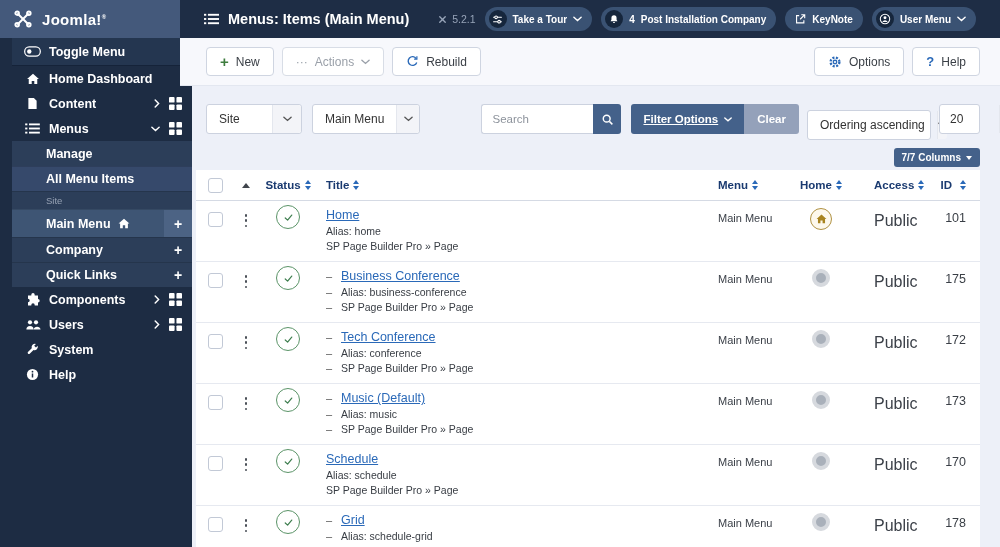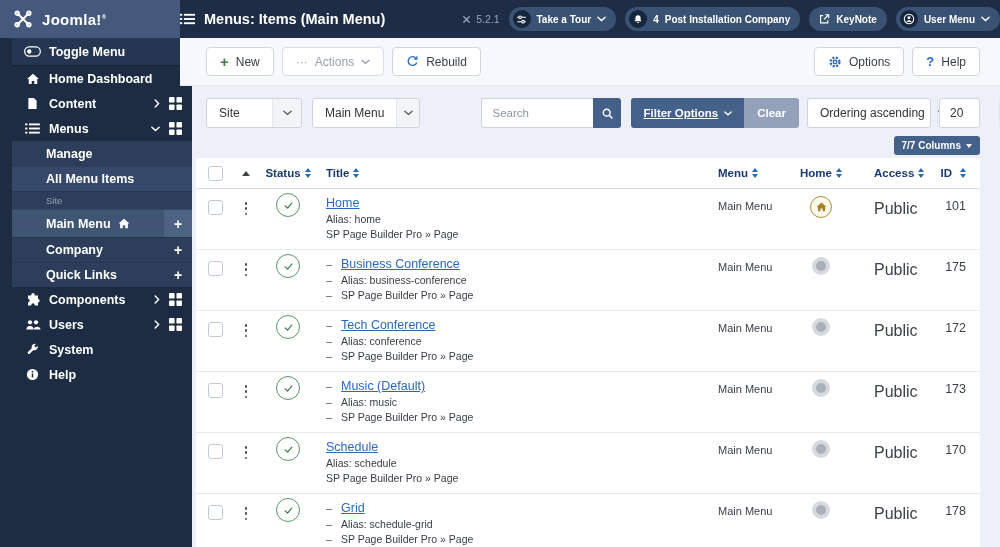--- a/index.html
+++ b/index.html
@@ -5,21 +5,21 @@
   html,body{margin:0;padding:0;}
   body{width:1000px;height:547px;overflow:hidden;position:relative;background:#edf0f8;
        font-family:"Liberation Sans",sans-serif;-webkit-font-smoothing:antialiased;}
   svg{display:block;}
 
   
   .app-header{position:absolute;top:0;left:0;right:0;height:38px;background:#1e2d45;display:flex;z-index:5;}
   .logo-box{width:180px;flex:0 0 180px;background:#44597b;display:flex;align-items:center;padding-left:13px;gap:9px;box-sizing:border-box;}
   .logo-text{color:#fff;font-size:15px;font-weight:bold;letter-spacing:.3px;}
   .logo-text sup{font-size:6px;}
-  .header-main{flex:1;display:flex;align-items:center;padding:0 0;gap:9px;}
+  .header-main{flex:1;display:flex;align-items:center;padding:0 24px;gap:9px;}
   .page-title{color:#fff;font-size:14.5px;font-weight:bold;}
   .header-right{margin-left:auto;display:flex;align-items:center;gap:9px;}
   .version{display:flex;align-items:center;gap:4px;color:#97a4b8;font-size:10.5px;}
   .pill{height:24px;display:flex;align-items:center;gap:6px;background:#3a5273;border-radius:12px;
         padding:0 10px 0 4px;color:#fff;font-size:10px;font-weight:bold;cursor:pointer;}
   .pill.no-disk{padding-left:9px;}
   .disk{width:18px;height:18px;border-radius:50%;background:#16263c;display:flex;align-items:center;justify-content:center;flex:0 0 18px;}
 
   
   .sidebar{position:absolute;top:38px;left:0;width:180px;bottom:0;background:#1d2c43;color:#fff;padding-left:12px;}
@@ -420,21 +420,21 @@
     </div>
     <div class="fo-group">
       <button class="btn-dark">
         <span>Filter Options</span>
         <svg width="8" height="5" viewBox="0 0 10 6">
             <path d="M1 1 L5 4.6 L9 1" stroke="#fff" stroke-width="1.7" fill="none" stroke-linecap="round"></path>
           </svg>
       </button>
       <button class="btn-clear">Clear</button>
     </div>
-    <div class="select ordering-select" style="width:124px;">
+    <div class="select ordering-select" style="width:124px;margin-top:12px;">
       <span class="lbl" style="flex:1;">Ordering ascending</span>
       <span class="chevbox">
           <svg width="9" height="6" viewBox="0 0 10 6">
             <path d="M1 1 L5 4.6 L9 1" stroke="#555" stroke-width="1.5" fill="none" stroke-linecap="round"></path>
           </svg>
         </span>
     </div>
     <div class="select perpage-select" style="width:41px;gap:36px;">
       <span class="lbl" style="flex:1;padding:0 0 0 10px;">20</span>
       <span class="chevbox" style="width:24px;">

